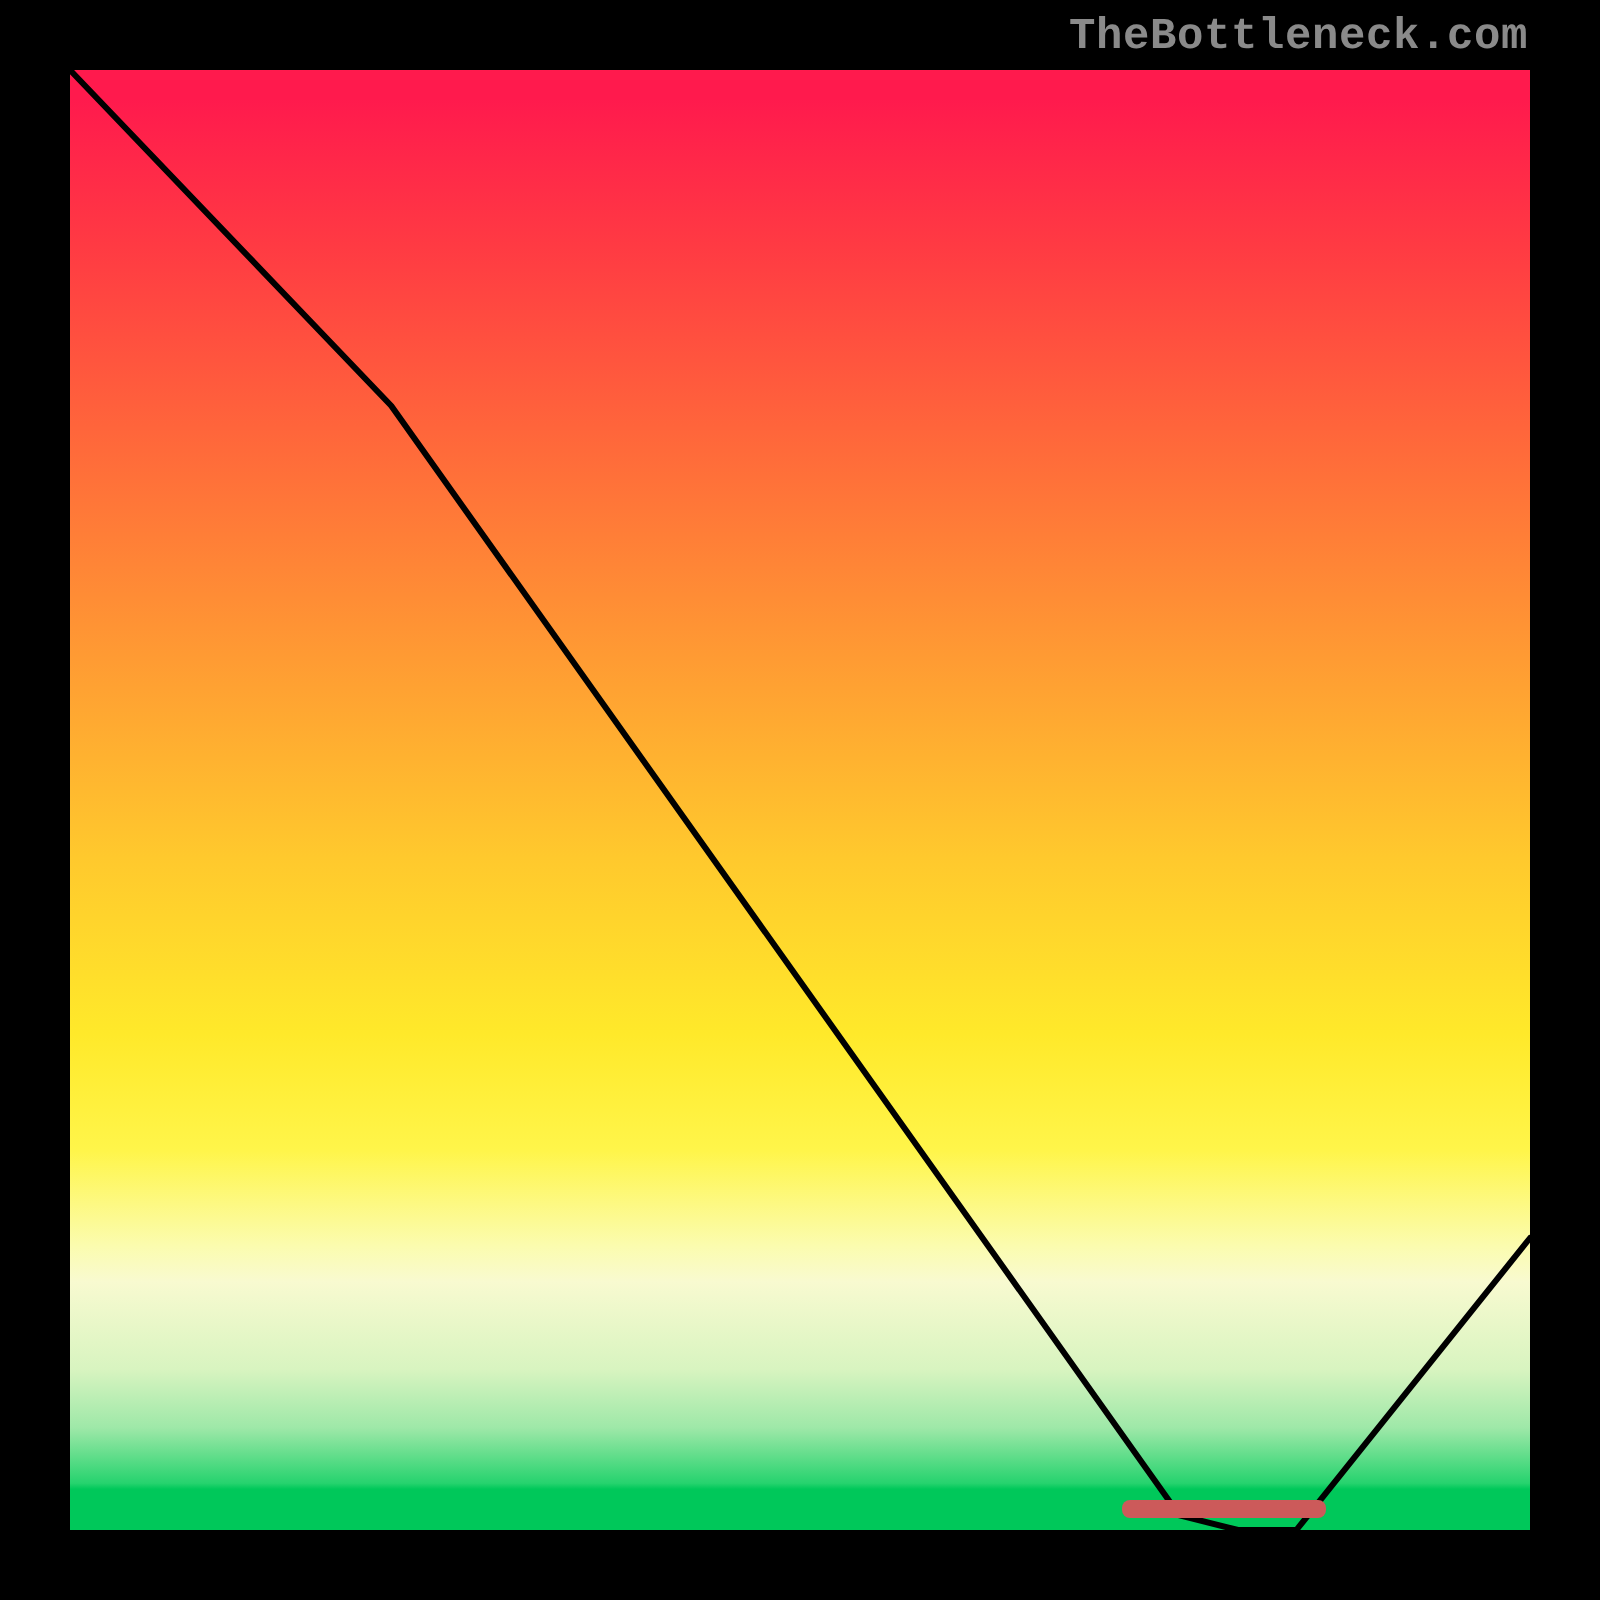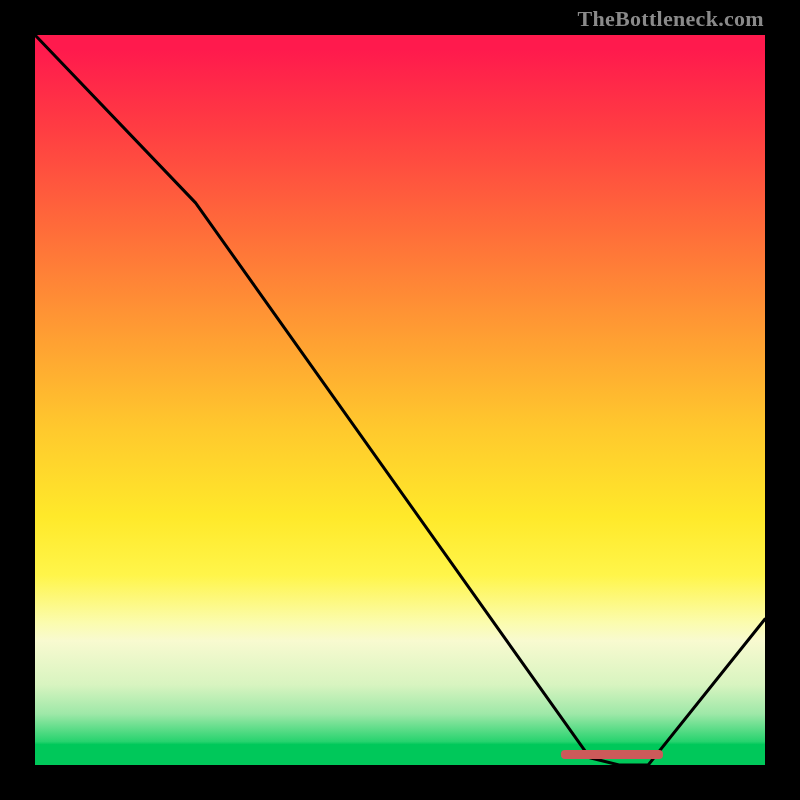--- a/index.html
+++ b/index.html
@@ -33,21 +33,21 @@
         #9ee8a8 93%,
         #26d36e 96.8%,
         #00c85a 97.2%,
         #00c85a 100%
       );
   }
   .watermark {
     position: absolute;
     top: 6px;
     right: 36px;
-    font-family: Liberation Serif, serif;
+    font-family: Liberation Mono, monospace;
     font-size: 22px;
     font-weight: 600;
     color: #8a8a8a;
     letter-spacing: 0.3px;
     user-select: none;
   }
   svg.curve {
     position: absolute;
     left: 0;
     top: 0;

